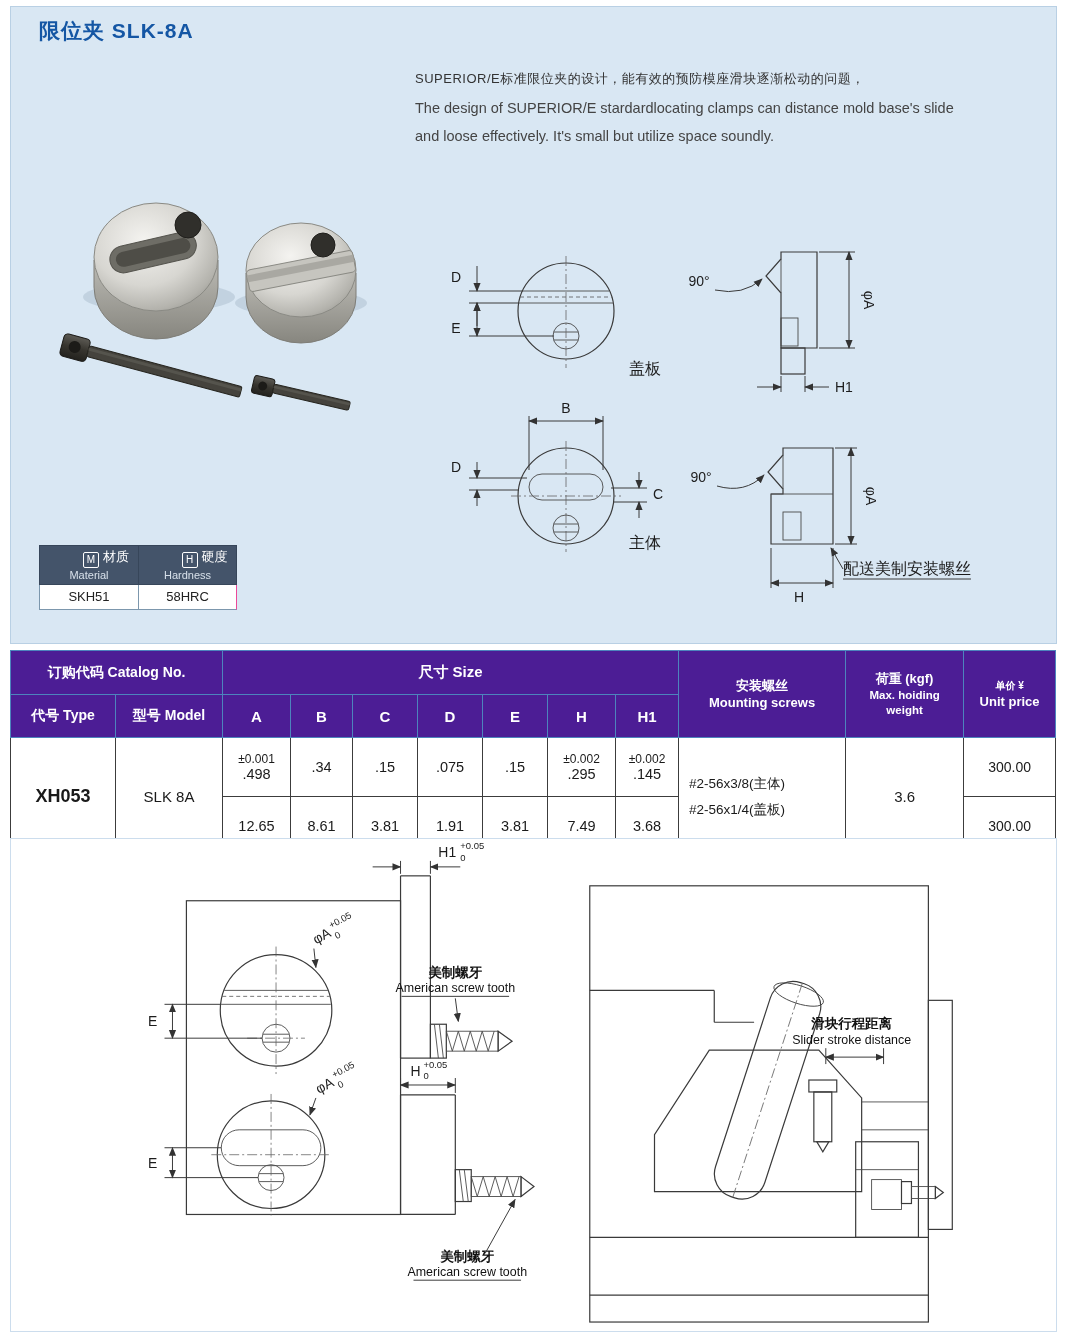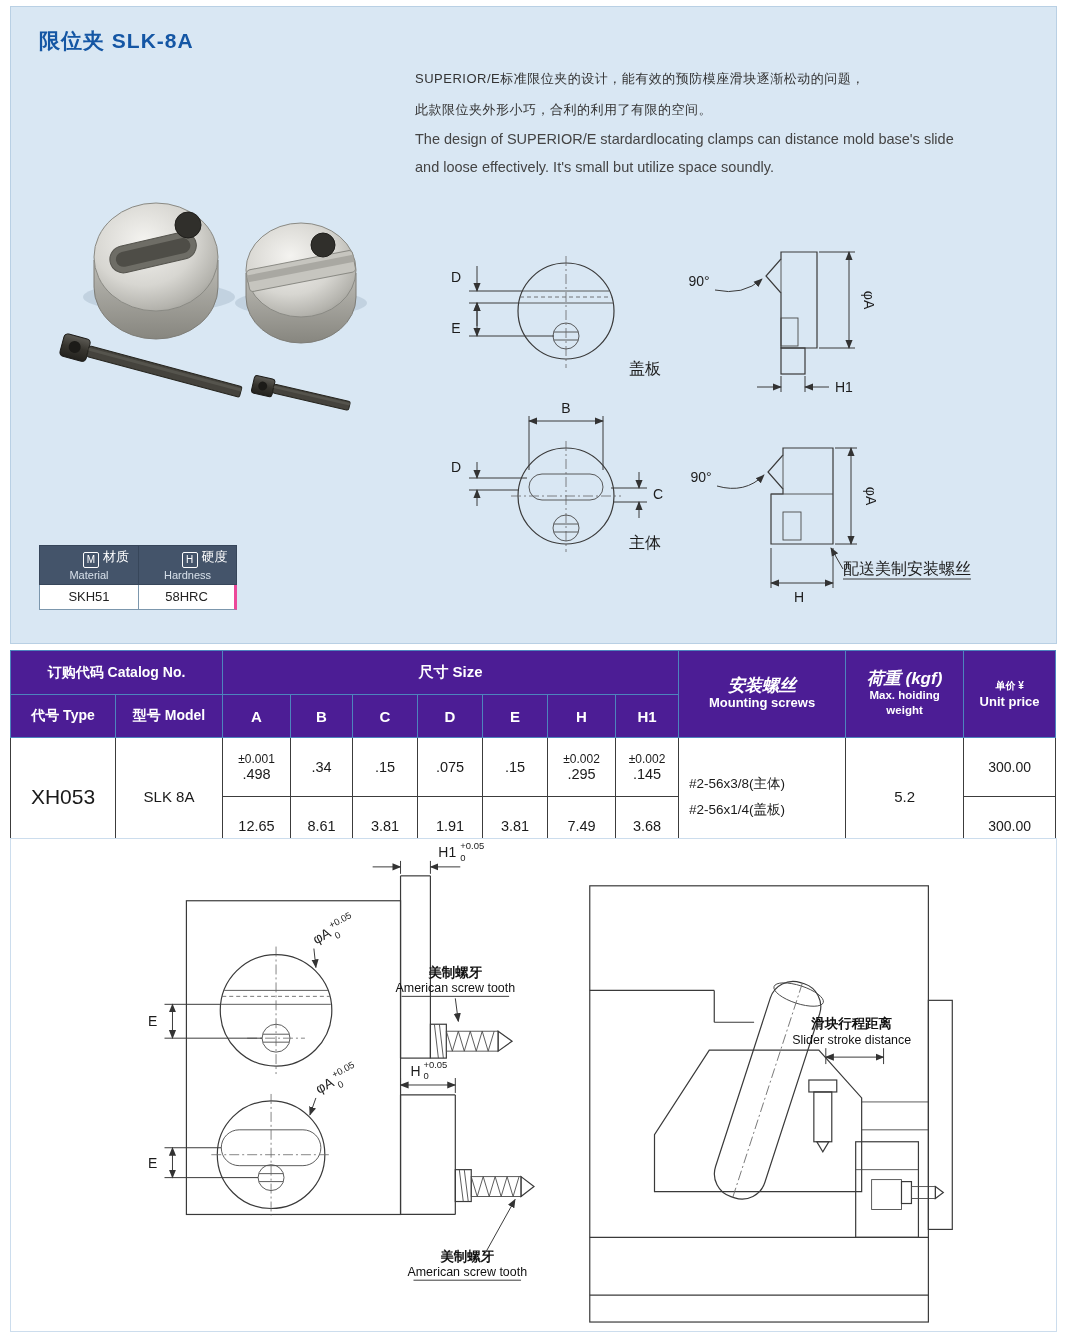--- a/index.html
+++ b/index.html
@@ -3,21 +3,21 @@
 <meta charset="utf-8">
 <style>
   html,body{margin:0;padding:0;}
   body{
     width:1065px;height:1337px;position:relative;background:#ffffff;
     font-family:"Liberation Sans",sans-serif;color:#222;overflow:hidden;
   }
   
   .top-panel{position:absolute;left:10px;top:6px;width:1045px;height:636px;
     background:#d9e7f3;border:1px solid #b9d0e4;}
-  .page-title{position:absolute;left:28px;top:20px;font-size:21px;font-weight:bold;
+  .page-title{position:absolute;left:28px;top:10px;font-size:21px;font-weight:bold;
     color:#1456a4;letter-spacing:1px;}
   .intro{position:absolute;left:404px;top:56px;width:630px;}
   .intro .cn{font-size:13px;color:#333;line-height:31px;letter-spacing:.5px;}
   .intro .en{font-size:14.5px;color:#444;line-height:28px;}
   .photo{position:absolute;left:38px;top:168px;width:330px;height:285px;}
   .top-diagram{position:absolute;left:420px;top:229px;width:620px;height:390px;}
 
   
   .mat-table{position:absolute;left:28px;top:538px;width:198px;}
   .mat-head{display:flex;}
@@ -25,38 +25,38 @@
     border:1px solid #37465a;border-right:none;padding-top:3px;box-sizing:border-box;}
   .mat-hcell:last-child{border-right:1px solid #37465a;}
   .mat-line1{font-size:13px;line-height:16px;padding-left:34px;}
   .mat-line2{font-size:11px;line-height:14px;color:#d7e0ea;}
   .mat-icon{display:inline-block;width:14px;height:14px;border:1px solid #fff;color:#fff;
     font-size:10px;line-height:14px;text-align:center;margin-right:4px;border-radius:2px;
     vertical-align:-2px;}
   .mat-body{display:flex;}
   .mat-bcell{width:99px;height:25px;background:#fff;border:1px solid #7c97ad;border-top:none;
     border-right:none;box-sizing:border-box;text-align:center;font-size:13px;line-height:24px;color:#222;}
-  .mat-bcell:last-child{border-right:3px solid #ec4899;}
+  .mat-bcell:last-child{border-right:1px solid #ec4899;}
 
   
   .main-table{position:absolute;left:10px;top:650px;width:1045px;border-collapse:collapse;
     table-layout:fixed;}
   .main-table th{background:#4c1d95;color:#fff;border:1px solid #4d84bd;font-weight:bold;
     padding:12px;vertical-align:middle;}
   .main-table td{border:1px solid #3c3c3c;background:#fff;text-align:center;padding:0;
     vertical-align:middle;color:#1a1a1a;}
   .hrow1{height:31px;}
   .hrow2{height:28px;}
   .brow{height:59px;}
   .th-lg{font-size:15px;}
   .th-md{font-size:14px;}
-  .th-two .tl1{font-size:17px;line-height:18px;font-style:italic;}
+  .th-two .tl1{font-size:13px;line-height:18px;}
   .th-two .tl2{font-size:13px;line-height:16px;font-style:normal;}
   .th-two .tl2s{font-size:11.5px;line-height:15px;font-style:normal;}
-  .type-cell{font-size:21px;font-weight:400;color:#1c1c1c;}
+  .type-cell{font-size:18px;font-weight:700;color:#1c1c1c;}
   .model-cell{font-size:15px;}
   .tol{font-size:12px;line-height:14px;}
   .val{font-size:14.5px;line-height:17px;}
   .mount-cell{text-align:left !important;padding-left:10px !important;font-size:13.5px;line-height:26px;}
   .wt-cell{font-size:15px;}
   .price-cell{font-size:14px;}
 
   
   .bottom-panel{position:absolute;left:10px;top:838px;width:1045px;height:492px;
     background:#ffffff;border:1px solid #ccdded;}
@@ -76,21 +76,20 @@
 </style>
 </head>
 <body>
 
 <div class="top-panel">
 
   <div class="page-title">限位夹 SLK-8A</div>
 
   <div class="intro">
     <div class="cn">SUPERIOR/E标准限位夹的设计，能有效的预防模座滑块逐渐松动的问题，</div>
-    <div class="cn">此款限位夹外形小巧，合利的利用了有限的空间。</div>
     <div class="en">The design of SUPERIOR/E stardardlocating clamps can distance mold base's slide</div>
     <div class="en">and loose effectively. It's small but utilize space soundly.</div>
   </div>
 
   <svg class="photo" viewBox="0 0 330 285">
     <defs>
       <radialGradient id="met1" cx="40%" cy="35%" r="75%">
         <stop offset="0" stop-color="#f4f3f0"></stop>
           <stop offset="0.55" stop-color="#d7d6d1"></stop>
         <stop offset="0.85" stop-color="#b4b3ad"></stop>
@@ -338,21 +337,21 @@
         <div class="val">.295</div>
       </td>
       <td>
         <div class="tol">±0.002</div>
         <div class="val">.145</div>
       </td>
       <td rowspan="2" class="mount-cell">
         <div>#2-56x3/8(主体)</div>
         <div>#2-56x1/4(盖板)</div>
       </td>
-      <td rowspan="2" class="wt-cell">5.2</td>
+      <td rowspan="2" class="wt-cell">3.6</td>
       <td class="price-cell">300.00</td>
     </tr>
     <tr class="brow">
       <td class="val">12.65</td>
       <td class="val">8.61</td>
       <td class="val">3.81</td>
       <td class="val">1.91</td>
       <td class="val">3.81</td>
       <td class="val">7.49</td>
       <td class="val">3.68</td>

